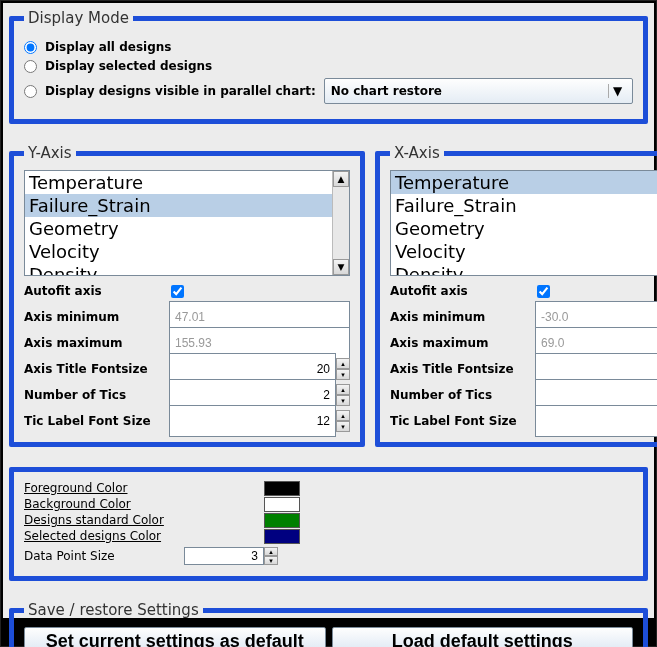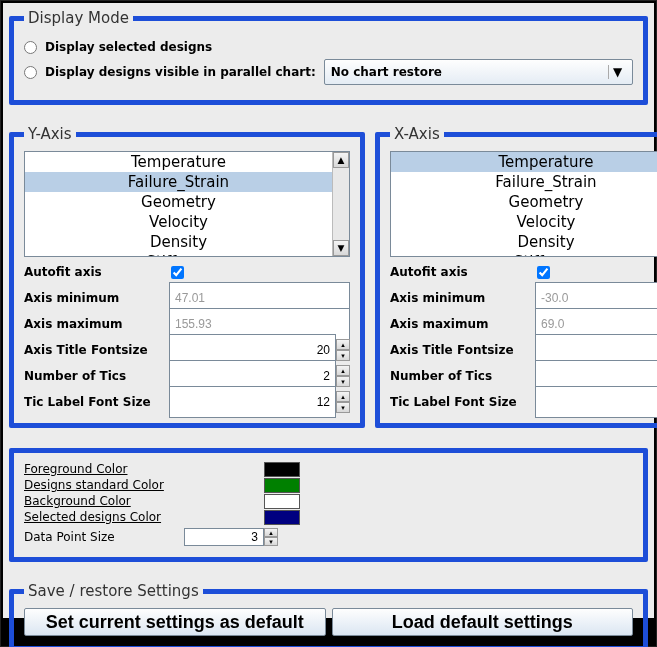--- a/index.html
+++ b/index.html
@@ -96,23 +96,22 @@
 .listbox {
   border: 1px solid #7a8a99;
   background: #fff;
   height: 106px;
   overflow: hidden;
   display: flex;
 }
 .listbox .items { flex: 1; }
 .listbox .item {
   padding: 1px 4px;
-  font-size: 15px;
+  font-size: 18px;
   cursor: pointer;
-  text-align: center;
 }
 .listbox .item.selected {
   background: #b9cfe6;
 }
 .scrollbar {
   width: 17px;
   background: #e8e8e8;
   border-left: 1px solid #bbb;
   display: flex; flex-direction: column;
 }
@@ -184,20 +183,24 @@
 </head>
 <body>
 
 <div class="window">
 
   <div class="content">
 
     <fieldset>
       <legend>Display Mode</legend>
       <div class="radio-row">
+        <input type="radio" name="dm" checked="" style="">
+        <span>Display all designs</span>
+      </div>
+      <div class="radio-row">
         <input type="radio" name="dm" style="">
         <span>Display selected designs</span>
       </div>
       <div class="radio-row">
         <input type="radio" name="dm" style="">
         <span>Display designs visible in parallel chart:</span>
         <div class="combo">
           <span>No chart restore</span>
           <div class="arrow">▼</div>
         </div>
@@ -303,26 +306,26 @@
         </div>
       </fieldset>
     </div>
 
     <fieldset>
       <div class="dds-row">
         <label>Foreground Color</label>
         <div class="colorswatch" style="background:#000000"></div>
       </div>
       <div class="dds-row">
+        <label>Background Color</label>
+        <div class="colorswatch" style="background:#ffffff"></div>
+      </div>
+      <div class="dds-row">
         <label>Designs standard Color</label>
         <div class="colorswatch" style="background:#008000"></div>
-      </div>
-      <div class="dds-row">
-        <label>Background Color</label>
-        <div class="colorswatch" style="background:#ffffff"></div>
       </div>
       <div class="dds-row">
         <label>Selected designs Color</label>
         <div class="colorswatch" style="background:#000080"></div>
       </div>
       <div class="form-row" style="height:20px;margin-top:2px;">
         <label style="width:160px;font-weight:normal;">Data Point Size</label>
         <input class="txt right" style="flex: 0 0 80px; height: 18px;" value="3">
         <div class="spinner">
             <div class="sp" style="height:9px;">▴</div>

